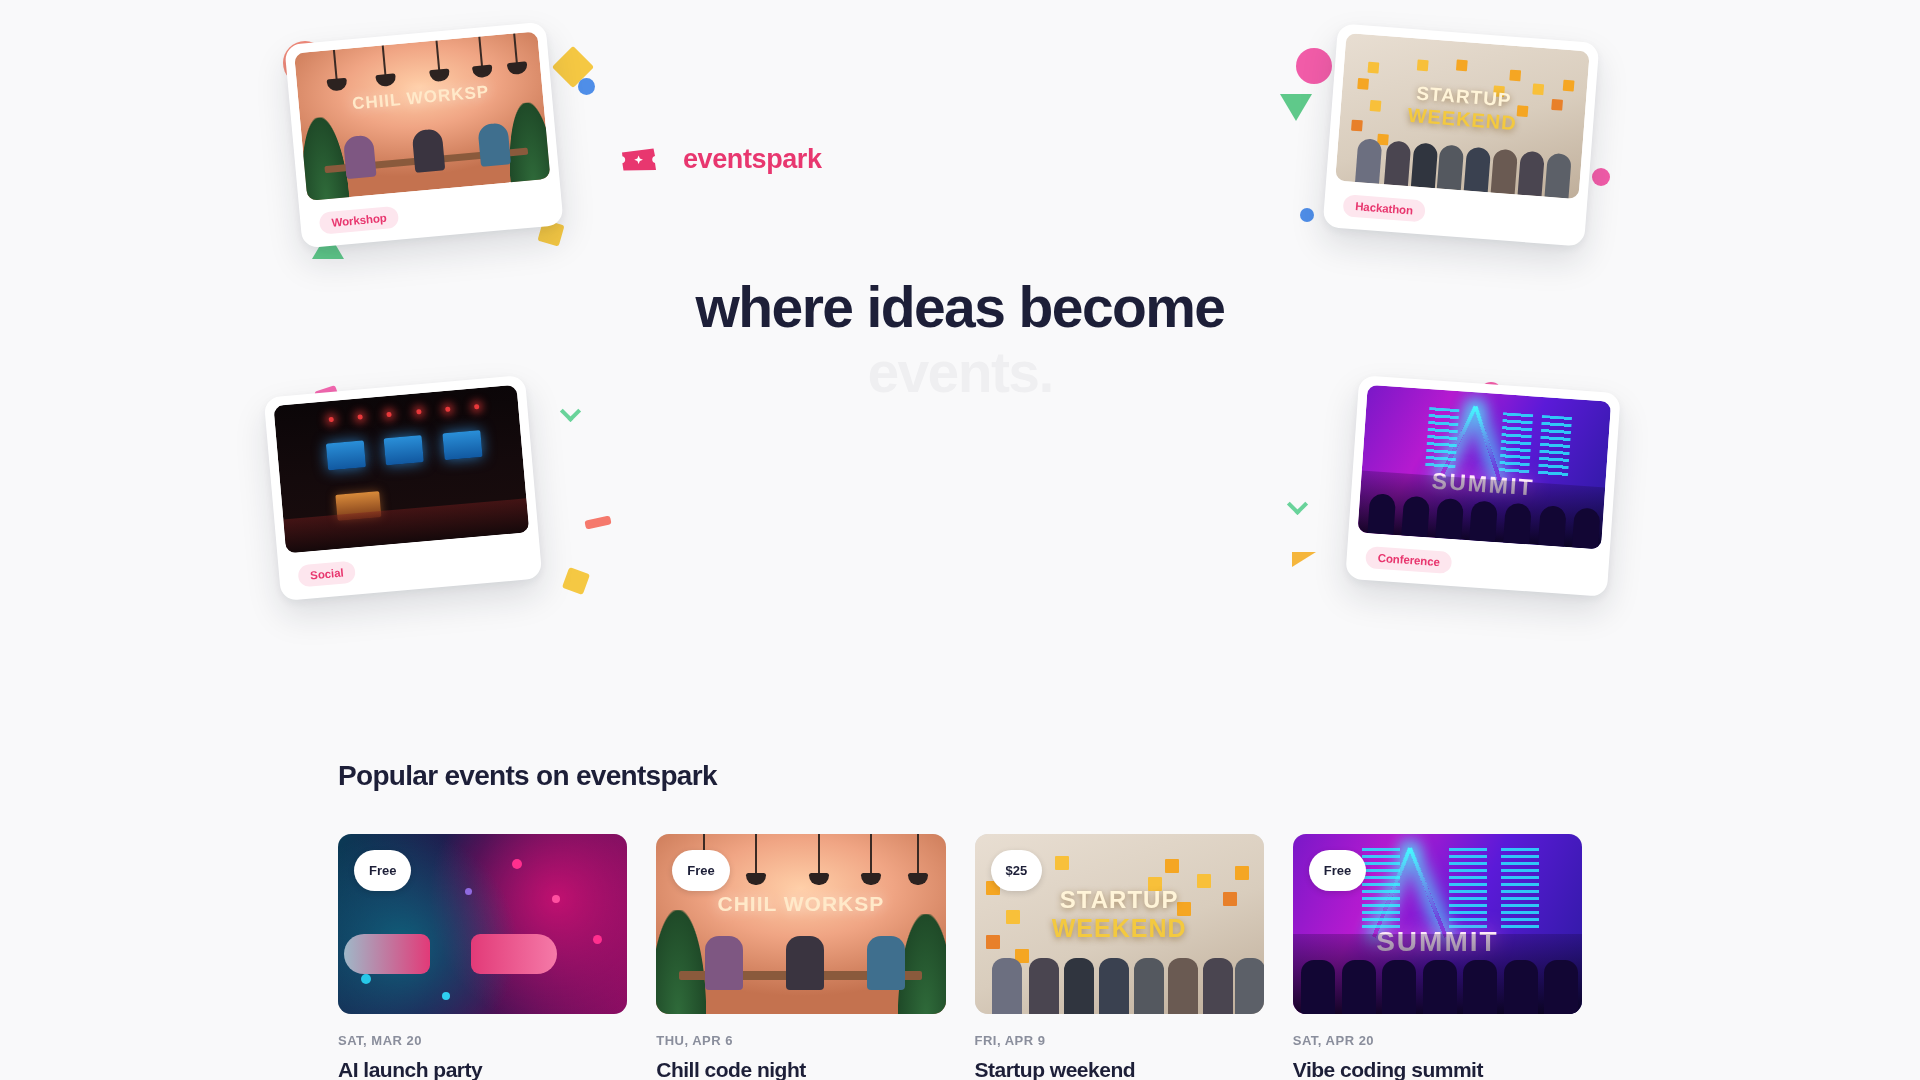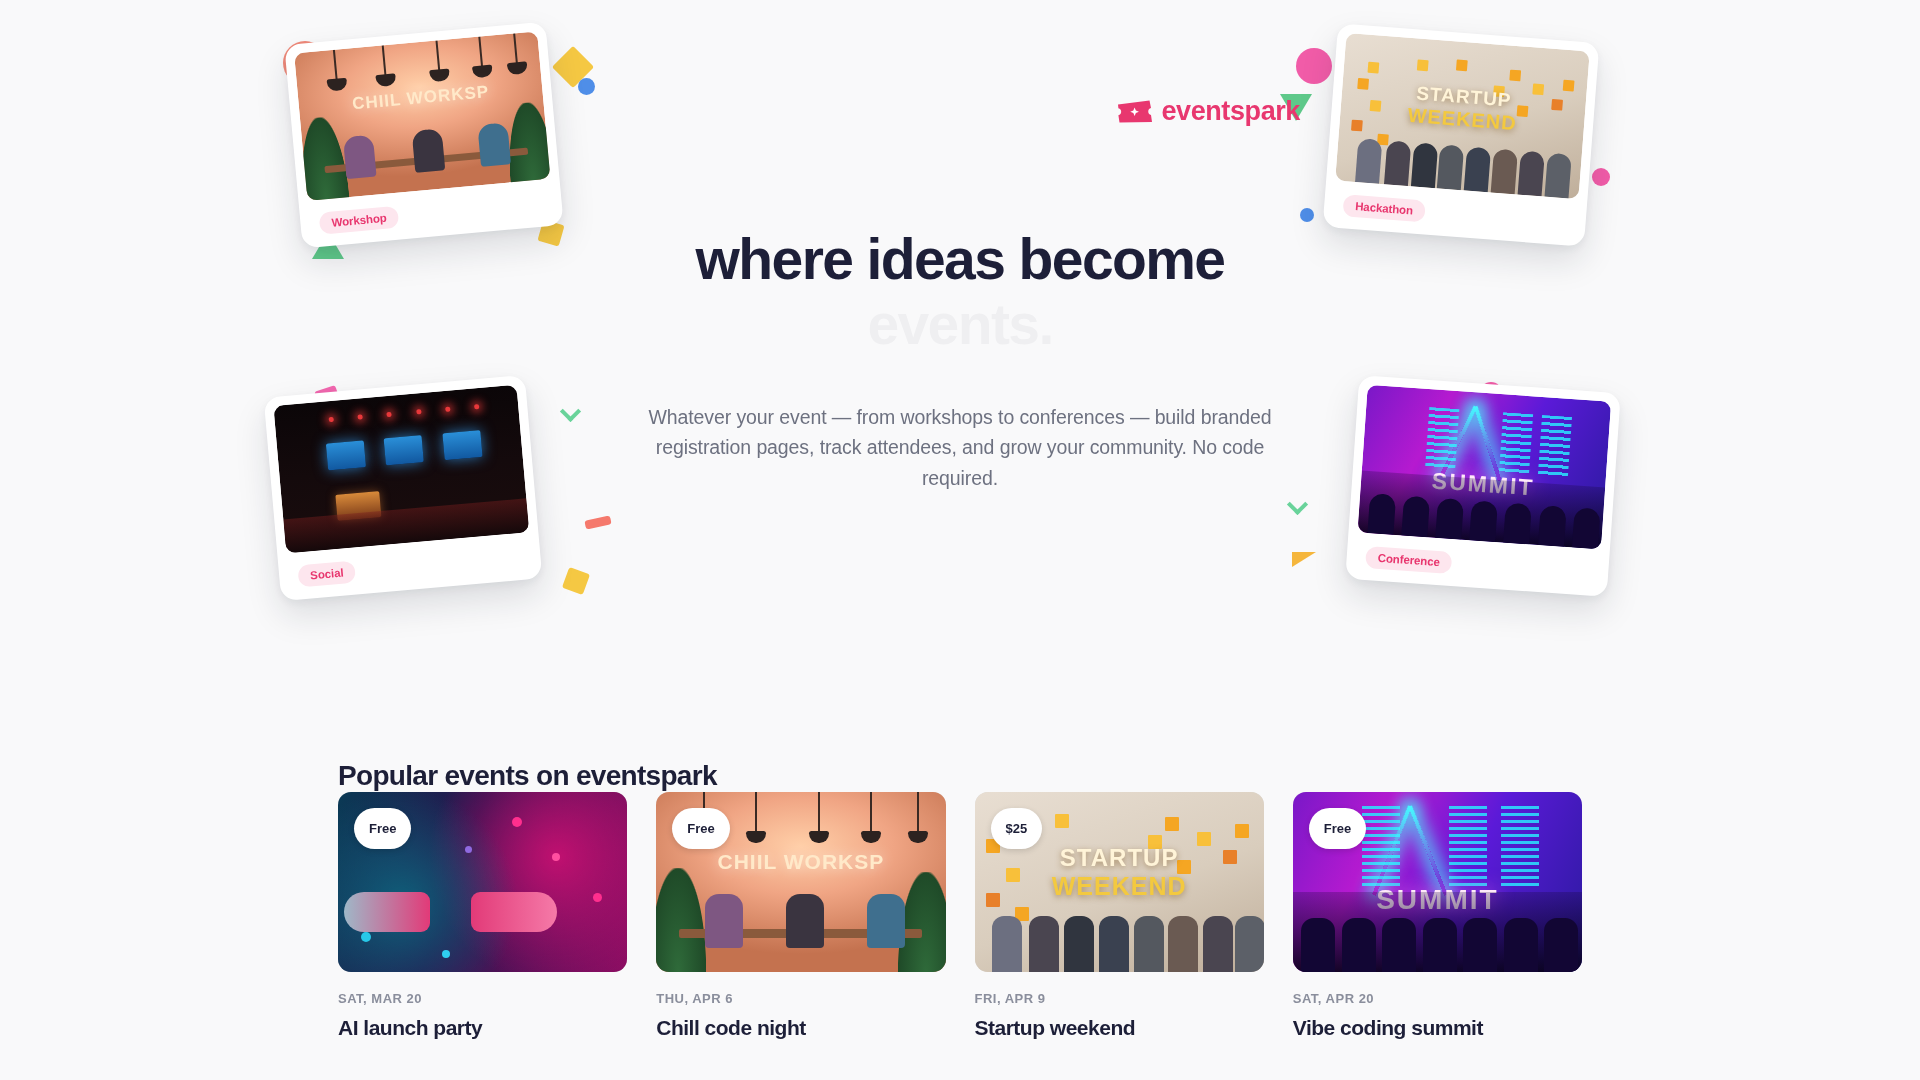--- a/index.html
+++ b/index.html
@@ -34,23 +34,24 @@
     top: 96px;
     transform: translateX(-50%);
     width: 680px;
     text-align: center;
     z-index: 20;
   }
 
   .brand {
     display: flex;
     align-items: center;
-    justify-content: flex-end;
-    gap: 8px;
+    justify-content: flex-start;
+    gap: 26px;
     margin-bottom: 36px;
+    margin-top: 48px;
   }
   .brand-mark {
     width: 37px; height: 25px;
     position: relative;
     display: inline-block;
   }
   .brand-mark svg { display: block; }
   .brand-name {
     font-size: 27px;
     font-weight: bold;
@@ -288,20 +289,21 @@
     position: absolute;
     left: 0; right: 0;
     top: 760px;
     padding: 0 338px;
   }
   .popular h2 {
     font-size: 28px;
     font-weight: bold;
     color: #1d1f38;
     letter-spacing: -0.7px;
+    margin-bottom: 42px;
   }
   .event-grid {
     display: grid;
     grid-template-columns: repeat(4, 1fr);
     gap: 29px;
   }
   .event-card { cursor: pointer; }
   .event-thumb {
     position: relative;
     width: 100%;
@@ -480,21 +482,20 @@
         </span>
         <span class="brand-name">eventspark</span>
       </div>
 
       <h1 class="headline">
         <br>
         <span>where ideas become</span>
         <span class="line3">events.</span>
       </h1>
 
-      <p class="subhead">Whatever your event — from workshops to conferences — build branded registration pages, track attendees, and grow your community. No code required.</p>
 
 
     </div>
   </section>
 
   <section class="popular">
     <h2>Popular events on eventspark</h2>
 
     <div class="event-grid">
 

